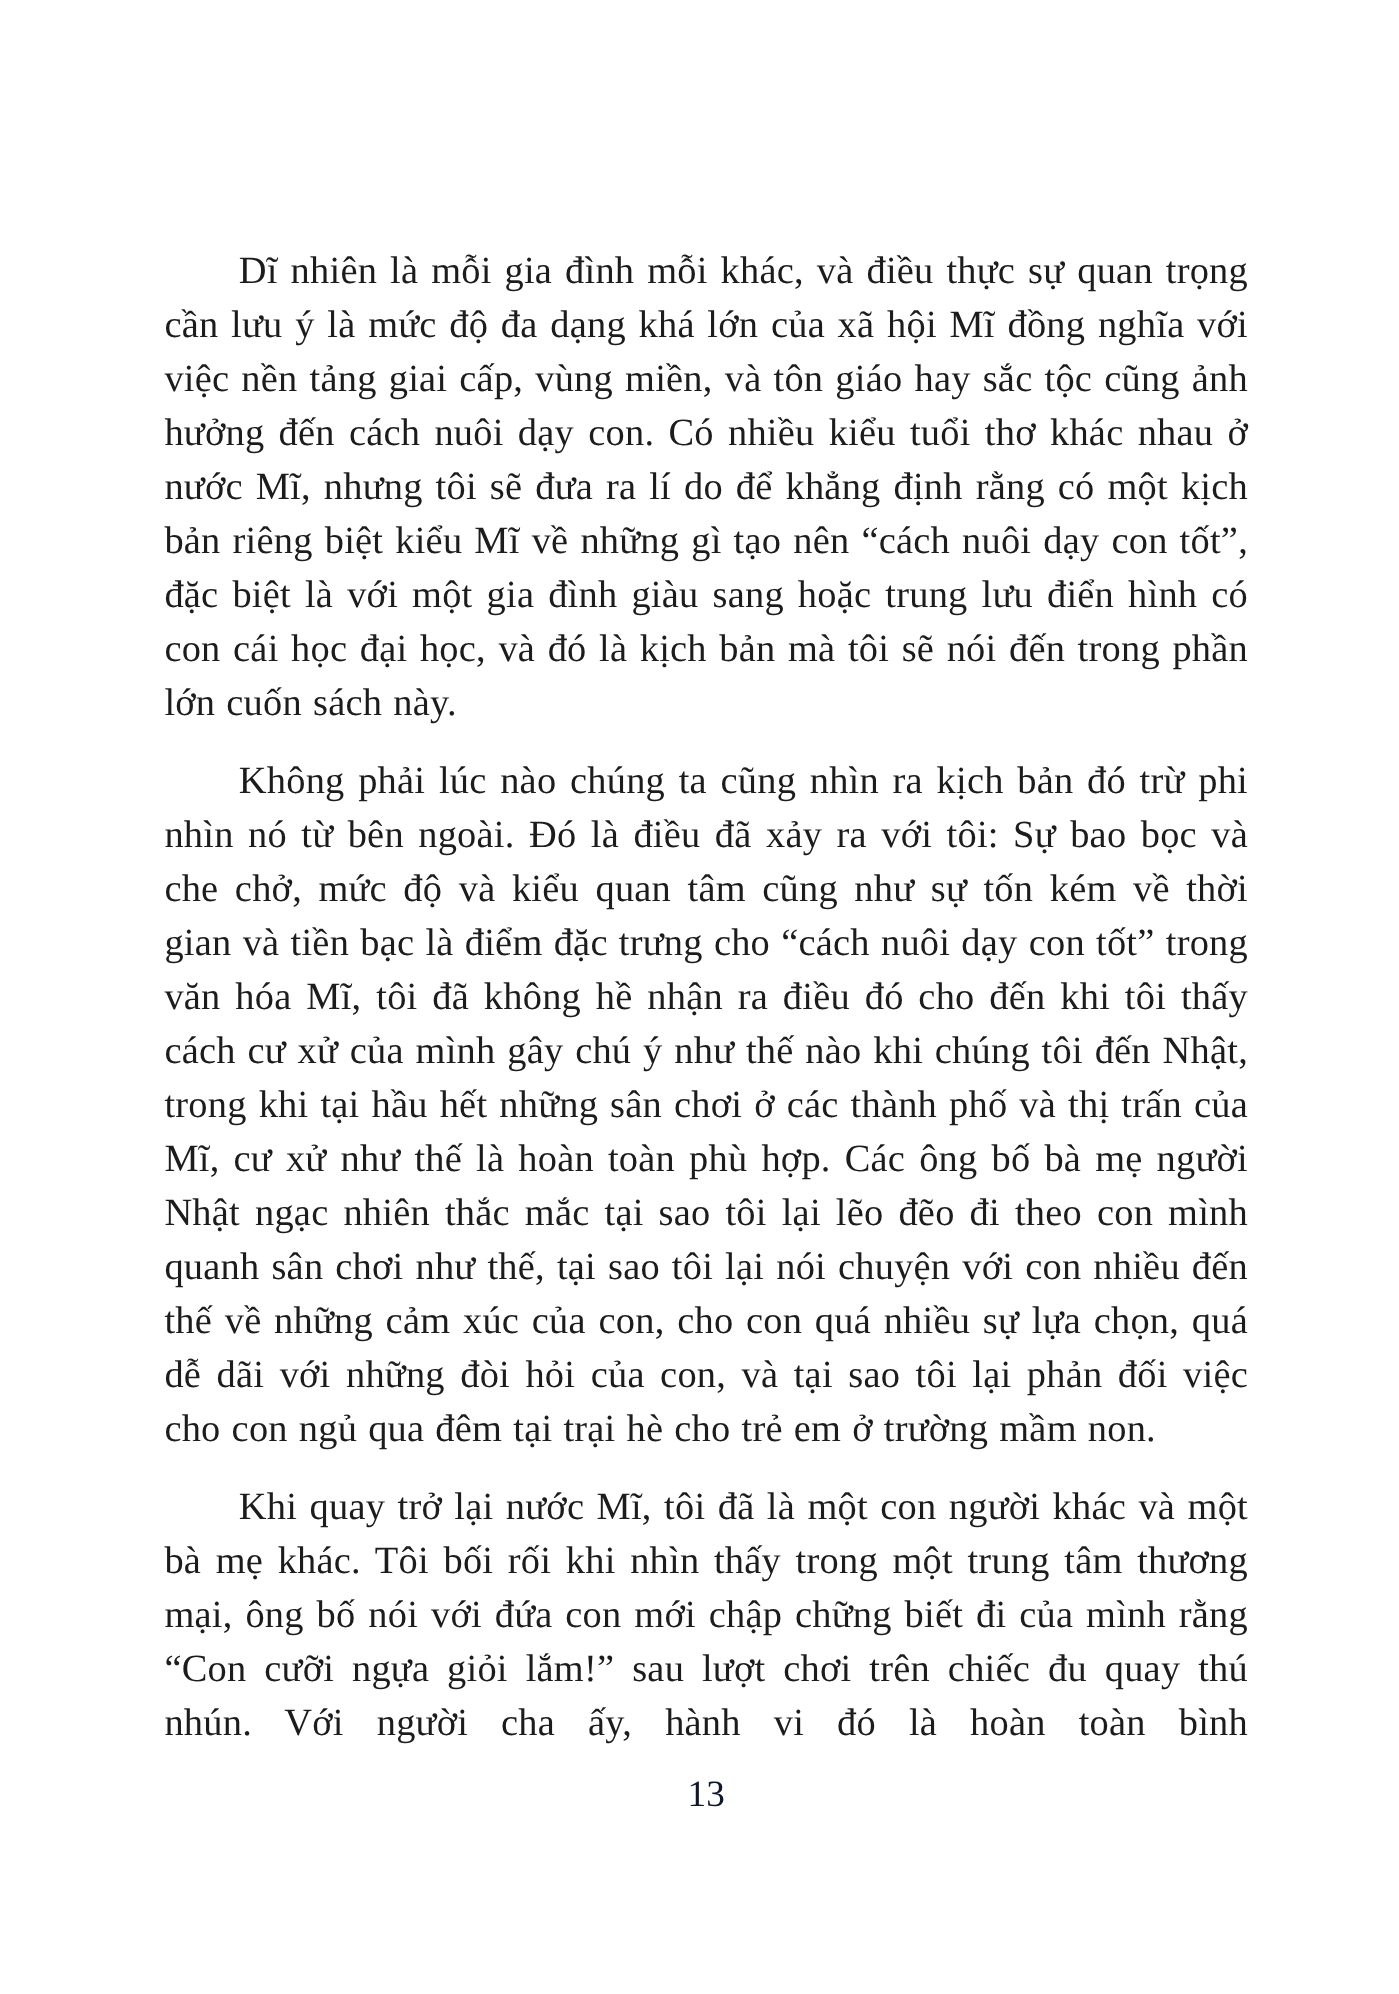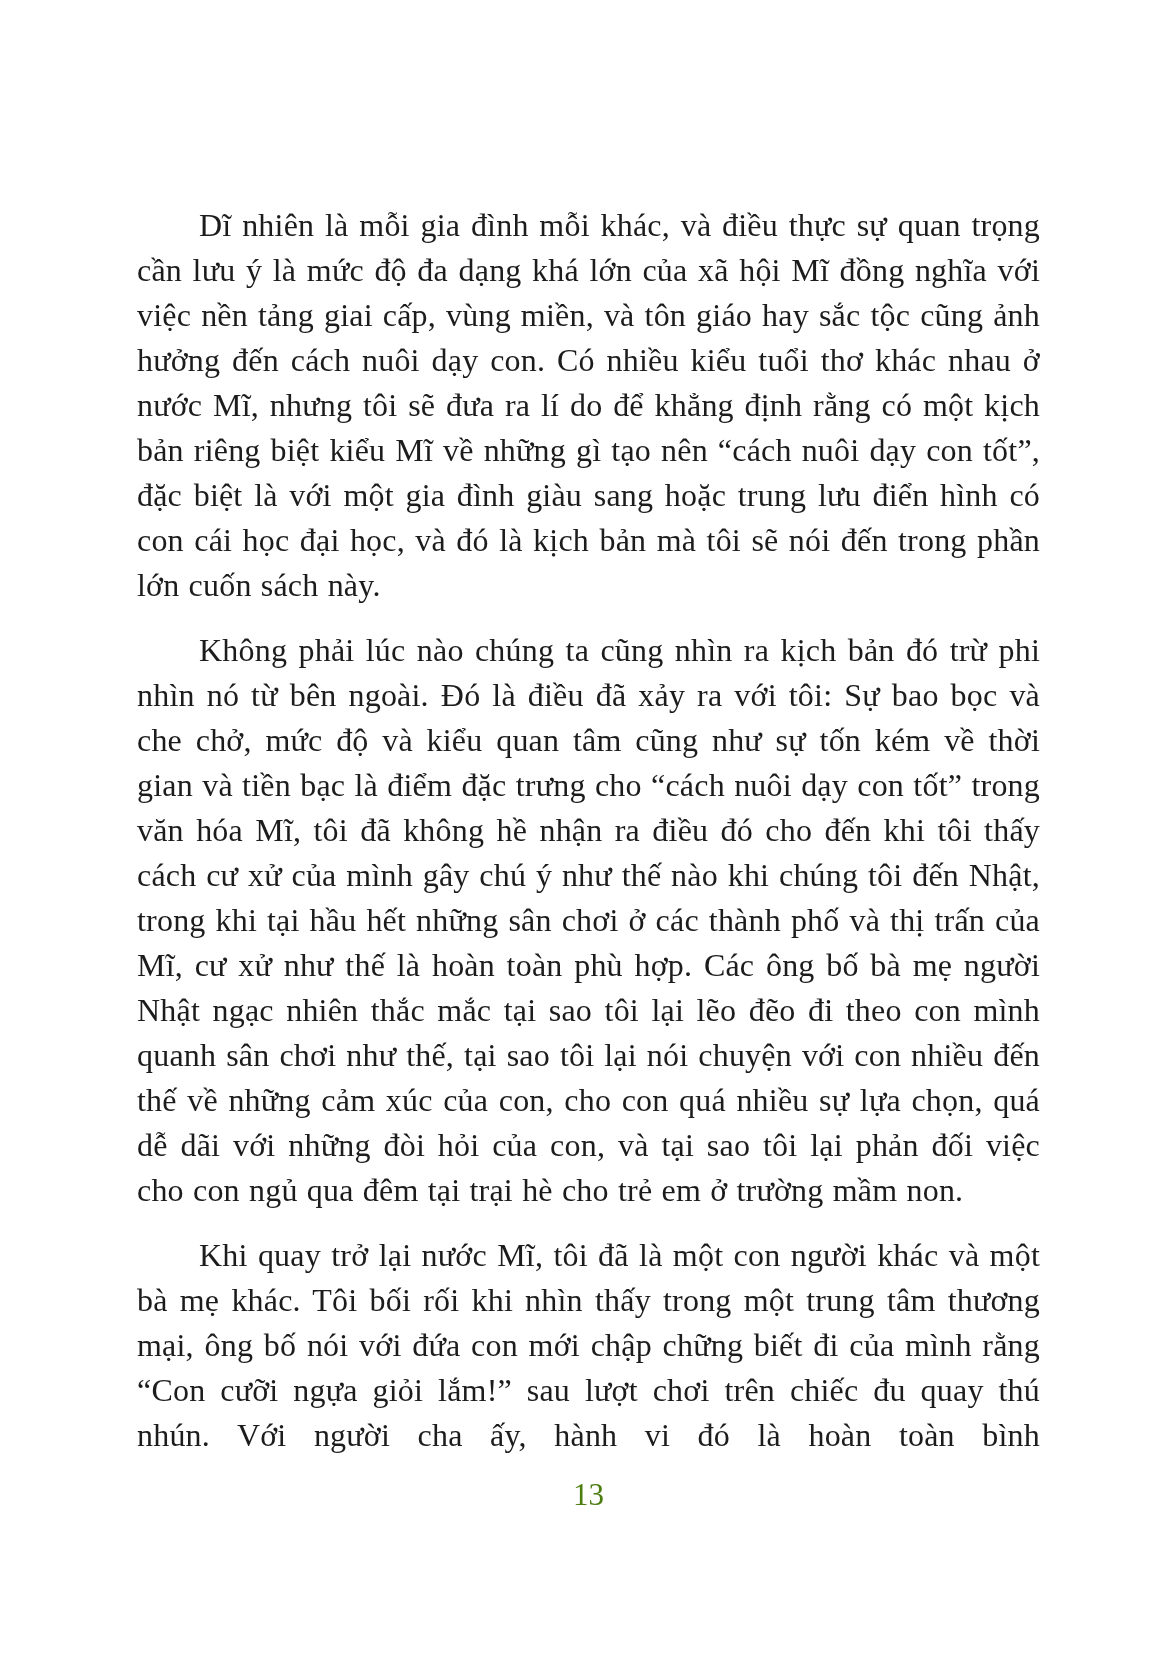--- a/index.html
+++ b/index.html
@@ -37,21 +37,21 @@
     }
     .page-footer {
       width: 903px;
       text-align: center;
       margin-top: 14px;
     }
     .page-number {
       display: inline-block;
       font-size: 31px;
       line-height: 45px;
-      color: #4d7c0f;
+      color: #0f172a;
     }
   </style>
 </head>
 <body>
 
 <div class="page">
   <div class="text-block">
     <p>Dĩ nhiên là mỗi gia đình mỗi khác, và điều thực sự quan trọng cần lưu ý là mức độ đa dạng khá lớn của xã hội Mĩ đồng nghĩa với việc nền tảng giai cấp, vùng miền, và tôn giáo hay sắc tộc cũng ảnh hưởng đến cách nuôi dạy con. Có nhiều kiểu tuổi thơ khác nhau ở nước Mĩ, nhưng tôi sẽ đưa ra lí do để khẳng định rằng có một kịch bản riêng biệt kiểu Mĩ về những gì tạo nên “cách nuôi dạy con tốt”, đặc biệt là với một gia đình giàu sang hoặc trung lưu điển hình có con cái học đại học, và đó là kịch bản mà tôi sẽ nói đến trong phần lớn cuốn sách này.</p>
     <p>Không phải lúc nào chúng ta cũng nhìn ra kịch bản đó trừ phi nhìn nó từ bên ngoài. Đó là điều đã xảy ra với tôi: Sự bao bọc và che chở, mức độ và kiểu quan tâm cũng như sự tốn kém về thời gian và tiền bạc là điểm đặc trưng cho “cách nuôi dạy con tốt” trong văn hóa Mĩ, tôi đã không hề nhận ra điều đó cho đến khi tôi thấy cách cư xử của mình gây chú ý như thế nào khi chúng tôi đến Nhật, trong khi tại hầu hết những sân chơi ở các thành phố và thị trấn của Mĩ, cư xử như thế là hoàn toàn phù hợp. Các ông bố bà mẹ người Nhật ngạc nhiên thắc mắc tại sao tôi lại lẽo đẽo đi theo con mình quanh sân chơi như thế, tại sao tôi lại nói chuyện với con nhiều đến thế về những cảm xúc của con, cho con quá nhiều sự lựa chọn, quá dễ dãi với những đòi hỏi của con, và tại sao tôi lại phản đối việc cho con ngủ qua đêm tại trại hè cho trẻ em ở trường mầm non.</p>
     <p class="continues">Khi quay trở lại nước Mĩ, tôi đã là một con người khác và một bà mẹ khác. Tôi bối rối khi nhìn thấy trong một trung tâm thương mại, ông bố nói với đứa con mới chập chững biết đi của mình rằng “Con cưỡi ngựa giỏi lắm!” sau lượt chơi trên chiếc đu quay thú nhún. Với người cha ấy, hành vi đó là hoàn toàn bình</p>

